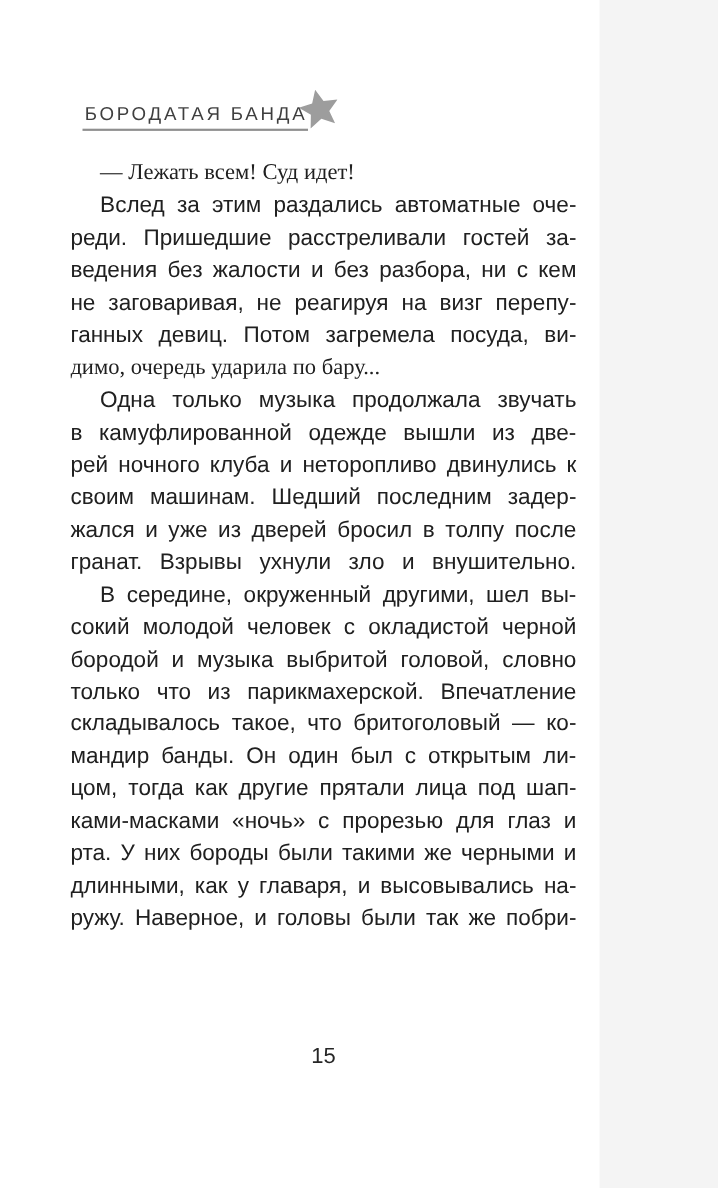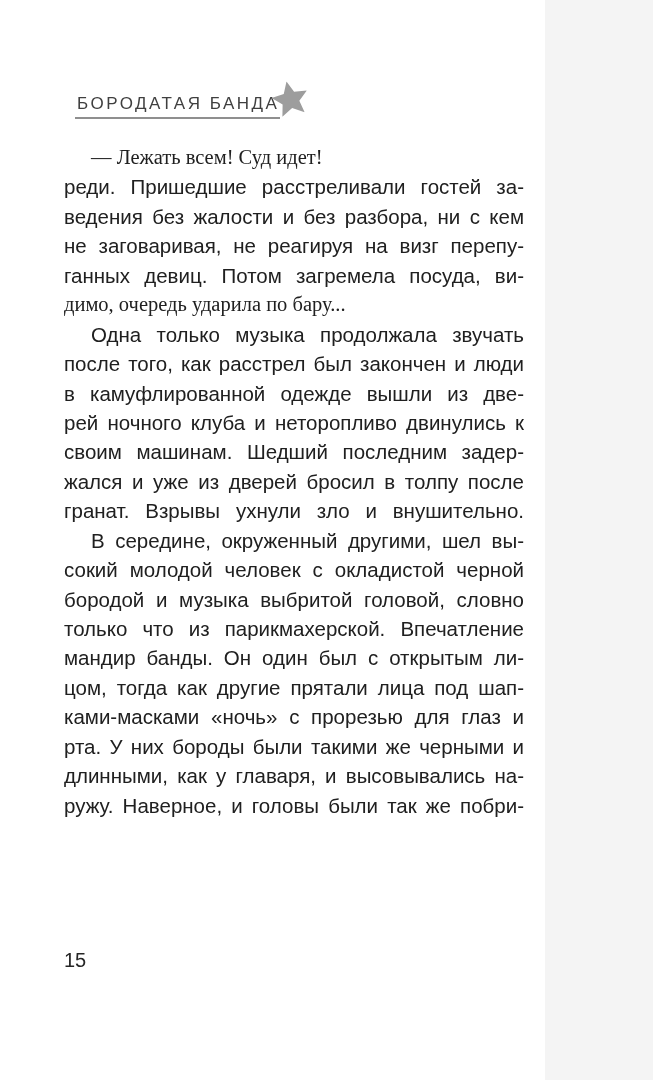--- a/index.html
+++ b/index.html
@@ -56,20 +56,21 @@
     text-align-last: justify;
     white-space: normal;
   }
   .line.indent { padding-left: 27px; }
   .line.last { text-align-last: left; font-family: Liberation Serif, serif; }
   
   .page-number {
     position: absolute;
     left: 64px; top: 949px;
     width: 460px;
+    text-align: center;
     font-size: 20px;
     color: #262626;
   }
 </style>
 </head>
 <body>
 
 <div class="page">
 
   <div class="book-header">
@@ -82,40 +83,41 @@
     <svg width="36" height="34" viewBox="0 0 32 30" aria-hidden="true">
       <polygon points="16,0 20.7,10.4 32,11.6 23.6,19.2 26.1,30 16,24.1 5.9,30 8.4,19.2 0,11.6 11.3,10.4" fill="#9d9d9d"></polygon>
     </svg>
   </span>
 
   <div class="text-block">
       <div class="paragraph">
         <div class="line indent last">— Лежать всем! Суд идет!</div>
       </div>
       <div class="paragraph">
+        <div class="line indent">Вслед за этим раздались автоматные оче-</div>
         <div class="line">реди. Пришедшие расстреливали гостей за-</div>
         <div class="line">ведения без жалости и без разбора, ни с кем</div>
         <div class="line">не заговаривая, не реагируя на визг перепу-</div>
         <div class="line">ганных девиц. Потом загремела посуда, ви-</div>
         <div class="line last">димо, очередь ударила по бару...</div>
       </div>
       <div class="paragraph">
         <div class="line indent">Одна только музыка продолжала звучать</div>
-        <div class="line">после того, как расстрел был закончен и люди</div>
         <div class="line">в камуфлированной одежде вышли из две-</div>
         <div class="line">рей ночного клуба и неторопливо двинулись к</div>
         <div class="line">своим машинам. Шедший последним задер-</div>
         <div class="line">жался и уже из дверей бросил в толпу после</div>
         <div class="line">гранат. Взрывы ухнули зло и внушительно.</div>
       </div>
       <div class="paragraph">
         <div class="line indent">В середине, окруженный другими, шел вы-</div>
         <div class="line">сокий молодой человек с окладистой черной</div>
         <div class="line">бородой и музыка выбритой головой, словно</div>
         <div class="line">только что из парикмахерской. Впечатление</div>
+        <div class="line">складывалось такое, что бритоголовый — ко-</div>
         <div class="line">мандир банды. Он один был с открытым ли-</div>
         <div class="line">цом, тогда как другие прятали лица под шап-</div>
         <div class="line">ками-масками «ночь» с прорезью для глаз и</div>
         <div class="line">рта. У них бороды были такими же черными и</div>
         <div class="line">длинными, как у главаря, и высовывались на-</div>
         <div class="line">ружу. Наверное, и головы были так же побри-</div>
       </div>
     </div>
 
   <div class="page-number">15</div>

